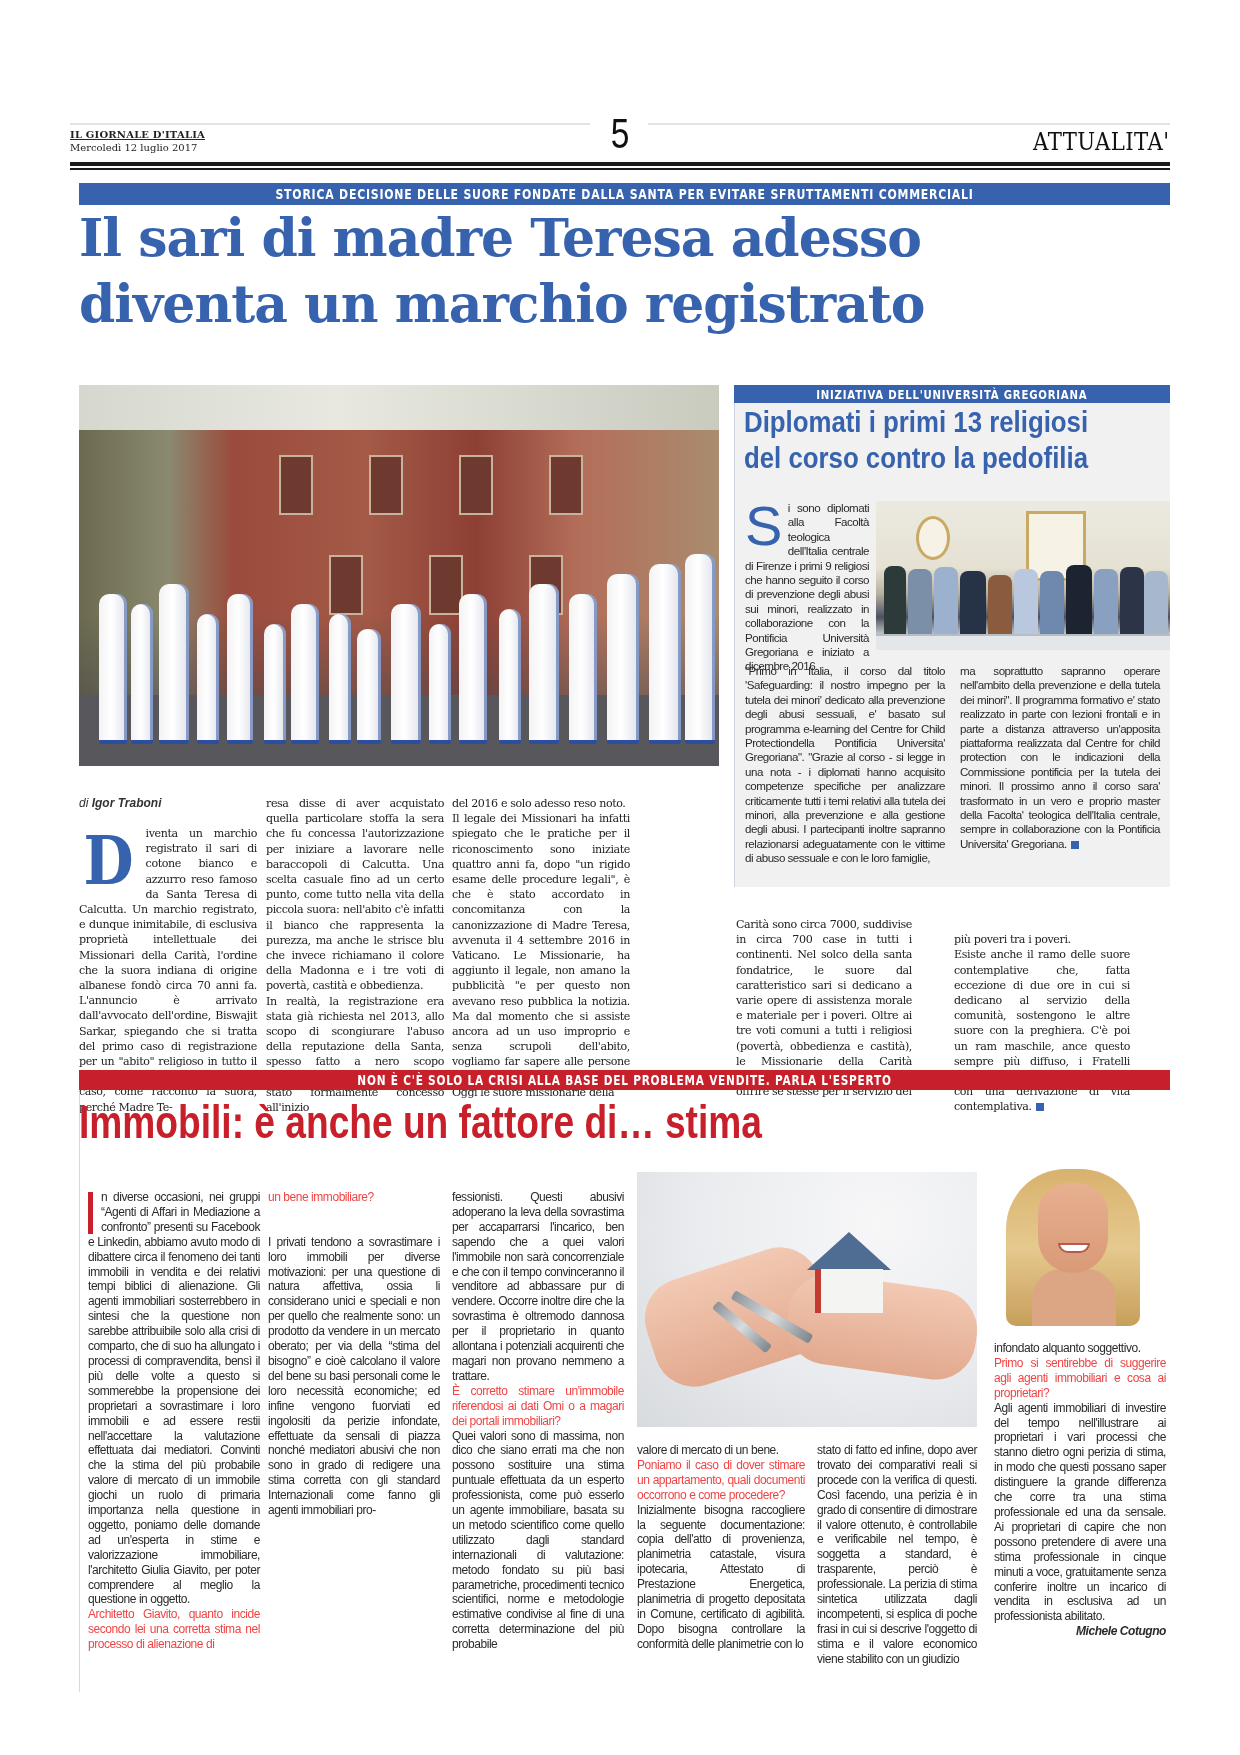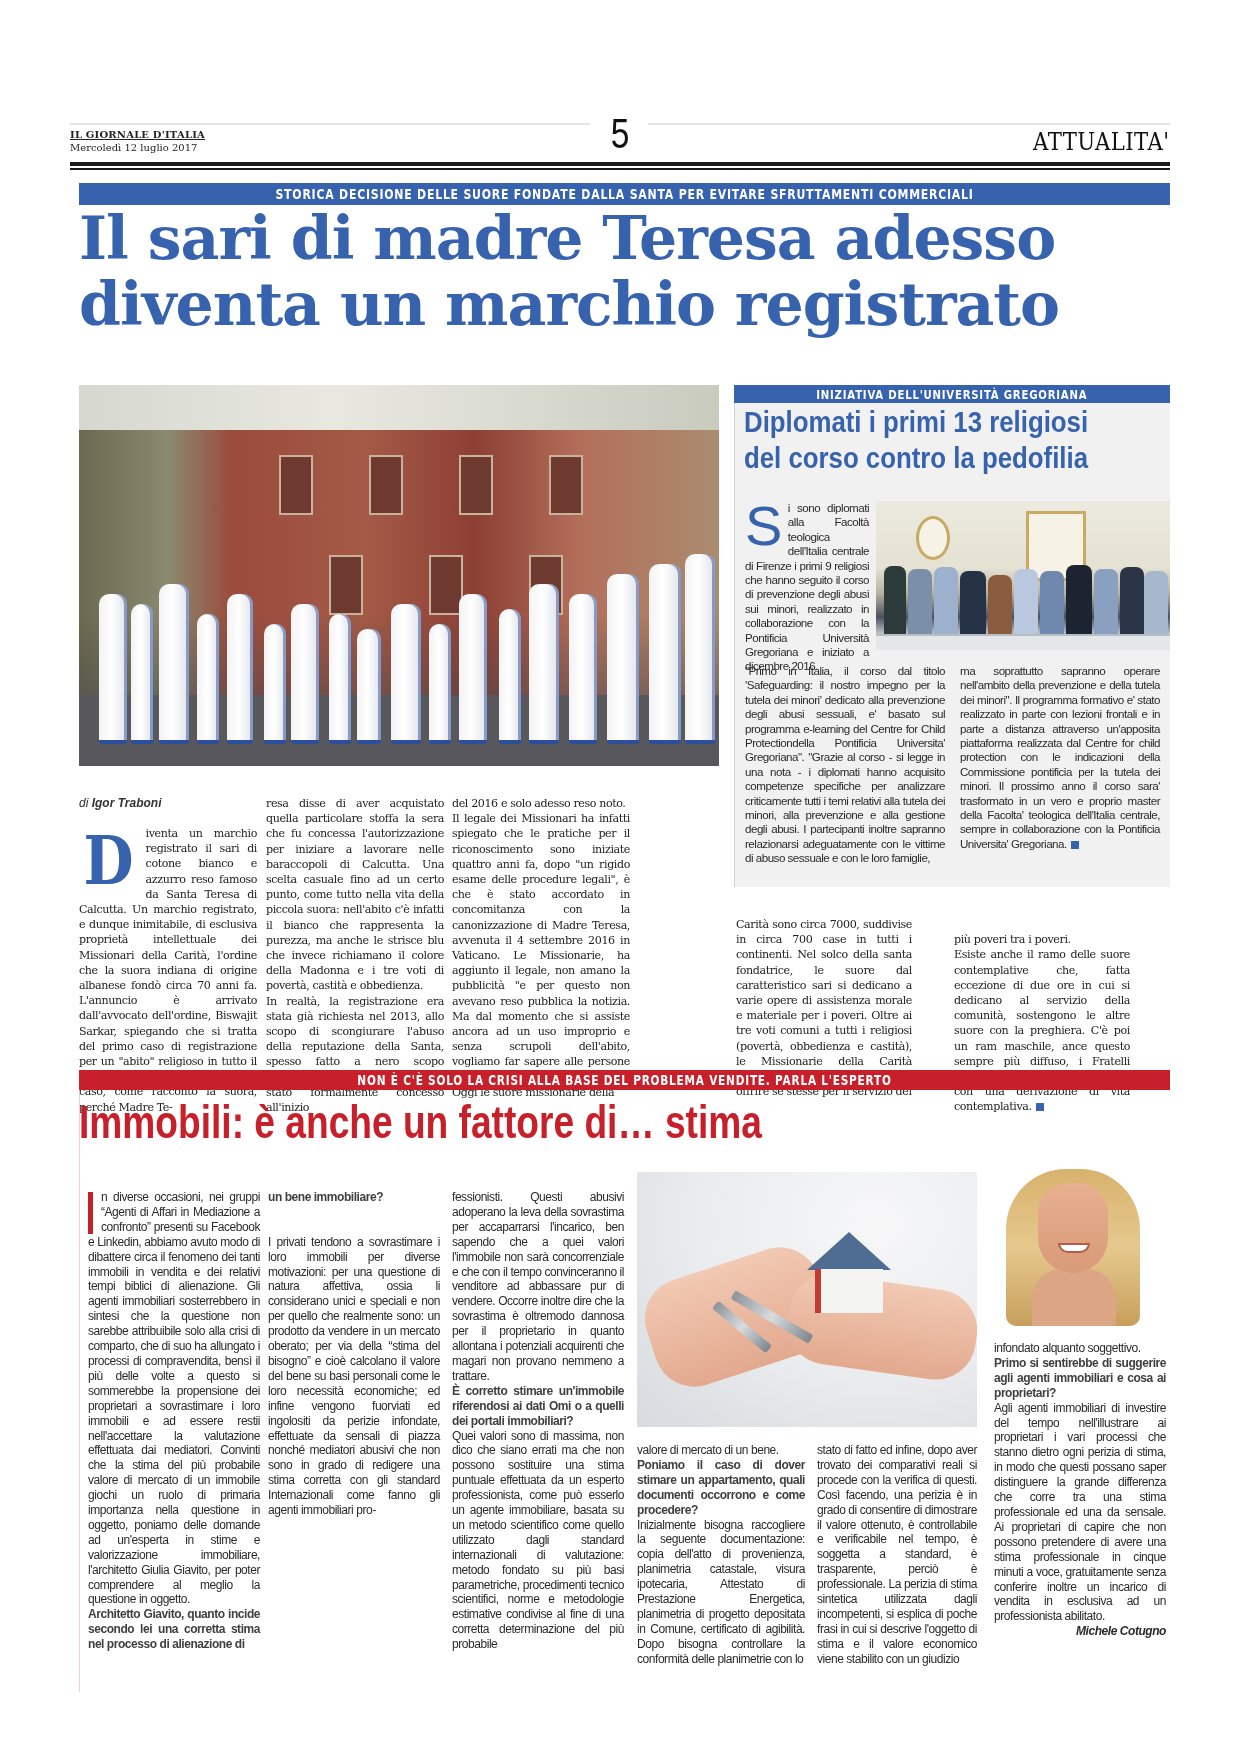--- a/index.html
+++ b/index.html
@@ -15,21 +15,21 @@
   .page-num{left:598px;top:112px;width:44px;text-align:center;font-family:"Liberation Sans Narrow","Liberation Sans",sans-serif;font-size:42px;line-height:44px;color:#111;transform:scaleX(0.8)}
   .section-name{right:70px;top:128px;font-family:"DejaVu Serif",serif;font-size:25px;line-height:28px;color:#111;letter-spacing:0.5px;transform:scaleX(0.85);transform-origin:right center}
   .mast-bar1{left:70px;top:162px;width:1100px;height:4px;background:#1b1b1b}
   .mast-bar2{left:70px;top:168px;width:1100px;height:2px;background:#1b1b1b}
 
   
   .kicker{display:flex;align-items:center;justify-content:center;color:#fff;font-weight:bold;font-family:"DejaVu Sans",sans-serif;letter-spacing:1px}
   .kicker span{display:inline-block;transform:scaleX(0.78)}
   .kicker-top{left:79px;top:183px;width:1091px;height:22px;background:#3762ae;font-size:14px}
 
-  .headline-top{left:79px;top:205px;width:1095px;font-family:"DejaVu Serif",serif;font-weight:bold;color:#3762ae;font-size:60px;line-height:66px;letter-spacing:-1px}
+  .headline-top{left:79px;top:205px;width:1095px;font-family:"DejaVu Serif",serif;font-weight:bold;color:#3762ae;font-size:52px;line-height:66px;letter-spacing:-1px}
   .headline-top div{white-space:nowrap}
 
   .photo-nuns{left:79px;top:385px;width:640px;height:381px;overflow:hidden;
     background:
       linear-gradient(180deg,rgba(0,0,0,0) 0%,rgba(0,0,0,0) 60%,rgba(70,70,75,.9) 100%),
       linear-gradient(90deg,#6c6a4e 0%,#8a8a70 14%,#9b4b3c 24%,#a45a47 45%,#8d3f34 62%,#b36e5a 78%,#aa8c6e 100%)}
   .photo-nuns .bld-win{position:absolute;background:#6e3a30;border:2px solid #c8b29a}
   .photo-nuns .sky{position:absolute;left:0;top:0;width:100%;height:45px;background:linear-gradient(90deg,#d6d8cf,#e8e8e0 40%,#c9cbbf)}
   .photo-nuns .road{position:absolute;left:0;top:310px;width:100%;height:71px;background:#58585c}
   .nun{position:absolute;bottom:22px;width:22px;border-radius:10px 10px 3px 3px;background:linear-gradient(90deg,#f3f3f5 0%,#fff 45%,#dfe2ea 100%);border-bottom:4px solid #2b4e9e;box-shadow:inset -3px 0 0 rgba(43,78,158,.5)}
@@ -63,21 +63,21 @@
   .photo-house .house-roof{position:absolute;left:170px;top:60px;width:0;height:0;border-left:42px solid transparent;border-right:42px solid transparent;border-bottom:38px solid #4f6d93}
   .photo-house .house-body{position:absolute;left:178px;top:97px;width:68px;height:44px;background:#f4f4f2;border-left:6px solid #c23a32}
   .photo-house .key{position:absolute;background:linear-gradient(90deg,#8d9399,#d8dcdf,#7f858b);border-radius:3px}
   .photo-woman{left:992px;top:1169px;width:162px;height:157px;overflow:hidden;background:#fff}
   .photo-woman .hair{position:absolute;left:14px;top:0;width:134px;height:157px;border-radius:60px 60px 10px 10px;background:linear-gradient(180deg,#d8b26d,#e6c98e 50%,#c79f5b)}
   .photo-woman .face{position:absolute;left:46px;top:14px;width:70px;height:90px;border-radius:35px 35px 40px 40px;background:linear-gradient(180deg,#e7b08f,#d99a78)}
   .photo-woman .smile{position:absolute;left:66px;top:74px;width:32px;height:10px;border-radius:0 0 16px 16px;background:#fff;border:2px solid #b35b4d}
   .photo-woman .neck{position:absolute;left:40px;top:100px;width:84px;height:60px;border-radius:30px 30px 0 0;background:#dca584}
 
   .cond{position:absolute;font-family:"Liberation Sans",sans-serif;font-size:12px;line-height:14.9px;color:#2a2a2a;text-align:justify;letter-spacing:-0.45px}
-  .cond b{font-weight:bold;color:#404040}
+  .cond b{font-weight:normal;color:#ef4444}
   .dropcap-I{float:left;width:5px;height:42px;background:#c8202a;margin:2px 8px 0 0}
   .signature{font-weight:bold;font-style:italic;float:right}
 </style>
 </head>
 <body>
 
 <div class="abs mast-rule-l"></div>
 <div class="abs mast-rule-r"></div>
 <div class="abs mast-left">
   <div class="paper">IL GIORNALE D'ITALIA</div>
@@ -212,21 +212,21 @@
 
 <div class="cond" style="left:268px;top:1190px;width:172px">
   <b>un bene immobiliare?</b><br>
   <br>
   <br>
   <span>I privati tendono a sovrastimare i loro immobili per diverse motivazioni: per una questione di natura affettiva, ossia li considerano unici e speciali e non per quello che realmente sono: un prodotto da vendere in un mercato oberato; per via della “stima del bisogno” e cioè calcolano il valore del bene su basi personali come le loro necessità economiche; ed infine vengono fuorviati ed ingolositi da perizie infondate, effettuate da sensali di piazza nonché mediatori abusivi che non sono in grado di redigere una stima corretta con gli standard Internazionali come fanno gli agenti immobiliari pro-</span>
 </div>
 
 <div class="cond" style="left:452px;top:1190px;width:172px">
   <span>fessionisti. Questi abusivi adoperano la leva della sovrastima per accaparrarsi l'incarico, ben sapendo che a quei valori l'immobile non sarà concorrenziale e che con il tempo convinceranno il venditore ad abbassare pur di vendere. Occorre inoltre dire che la sovrastima è oltremodo dannosa per il proprietario in quanto allontana i potenziali acquirenti che magari non provano nemmeno a trattare.</span><br>
-  <b>È corretto stimare un'immobile riferendosi ai dati Omi o a quelli dei portali immobiliari?</b><br>
+  <b>È corretto stimare un'immobile riferendosi ai dati Omi o a magari dei portali immobiliari?</b><br>
   <span>Quei valori sono di massima, non dico che siano errati ma che non possono sostituire una stima puntuale effettuata da un esperto professionista, come può esserlo un agente immobiliare, basata su un metodo scientifico come quello utilizzato dagli standard internazionali di valutazione: metodo fondato su più basi parametriche, procedimenti tecnico scientifici, norme e metodologie estimative condivise al fine di una corretta determinazione del più probabile</span>
 </div>
 
 <div class="cond" style="left:637px;top:1443px;width:168px">
   <span>valore di mercato di un bene.</span><br>
   <b>Poniamo il caso di dover stimare un appartamento, quali documenti occorrono e come procedere?</b><br>
   <span>Inizialmente bisogna raccogliere la seguente documentazione: copia dell'atto di provenienza, planimetria catastale, visura ipotecaria, Attestato di Prestazione Energetica, planimetria di progetto depositata in Comune, certificato di agibilità. Dopo bisogna controllare la conformità delle planimetrie con lo</span>
 </div>
 
 <div class="cond" style="left:817px;top:1443px;width:160px">

